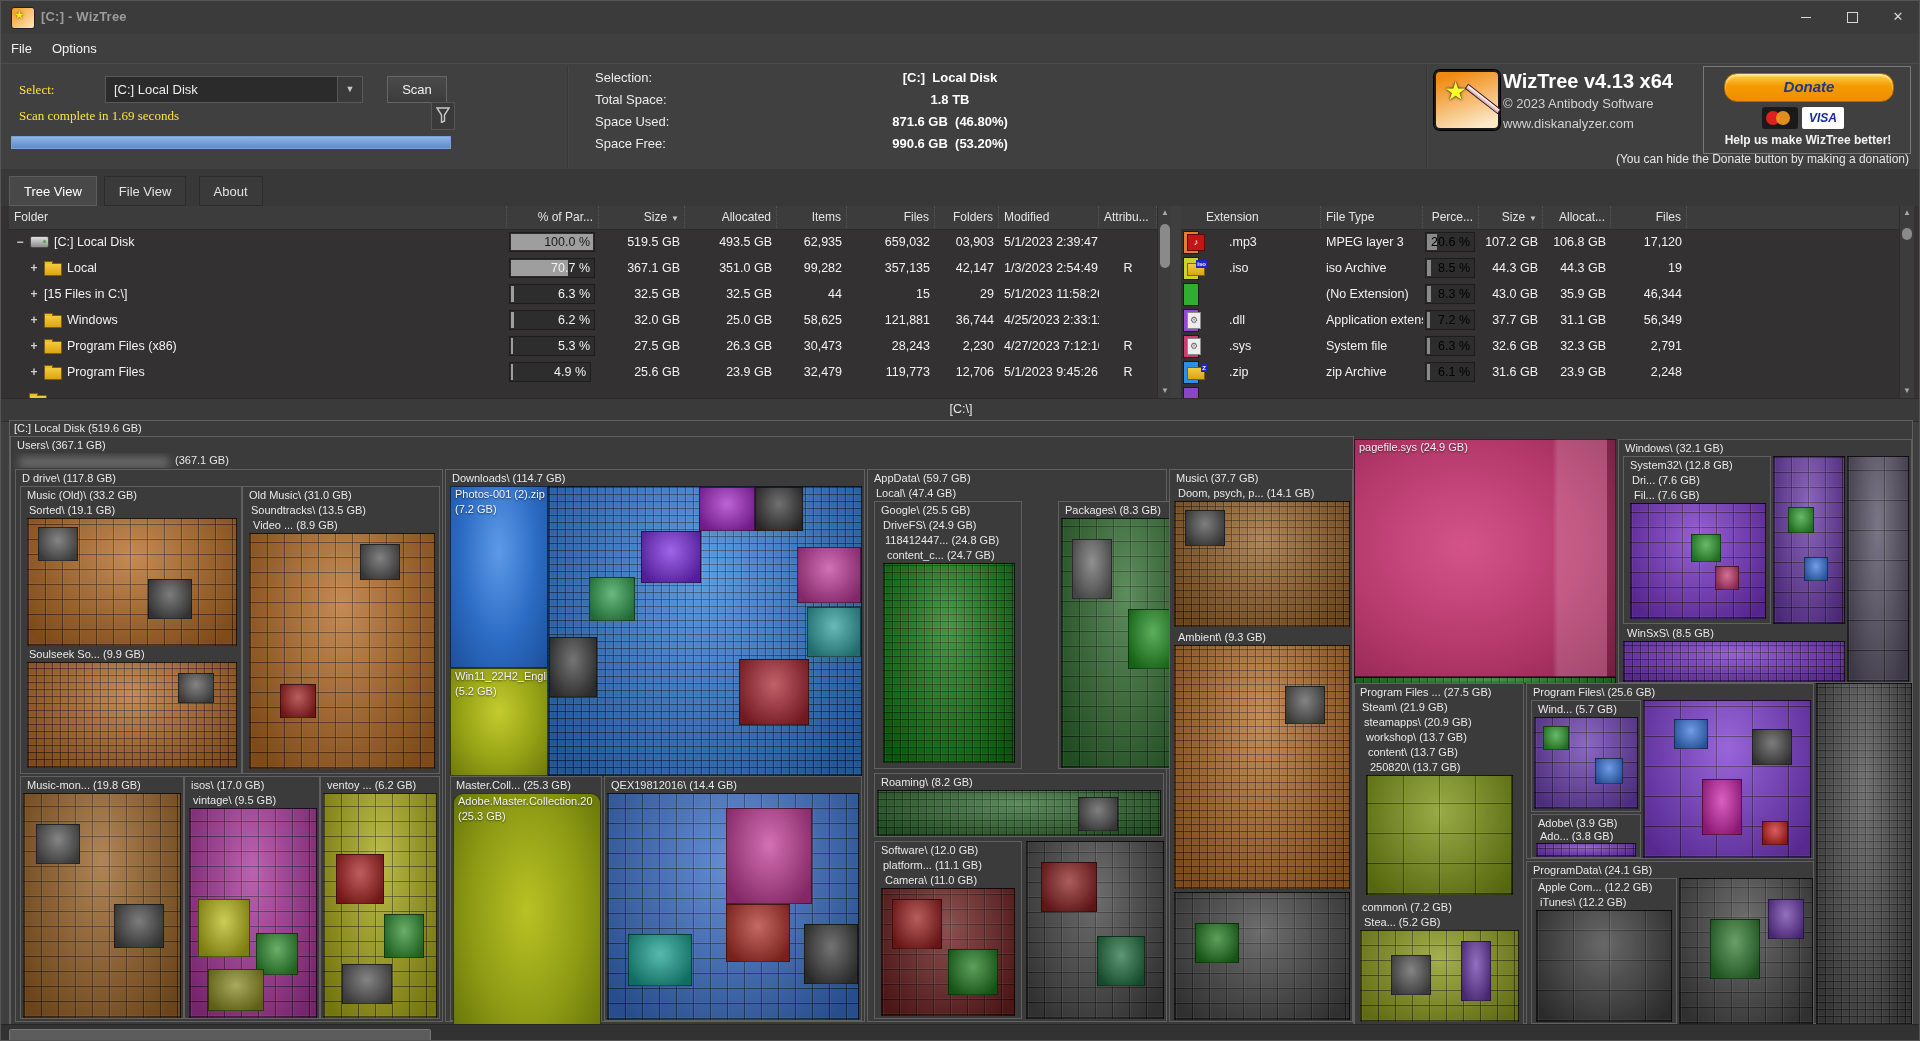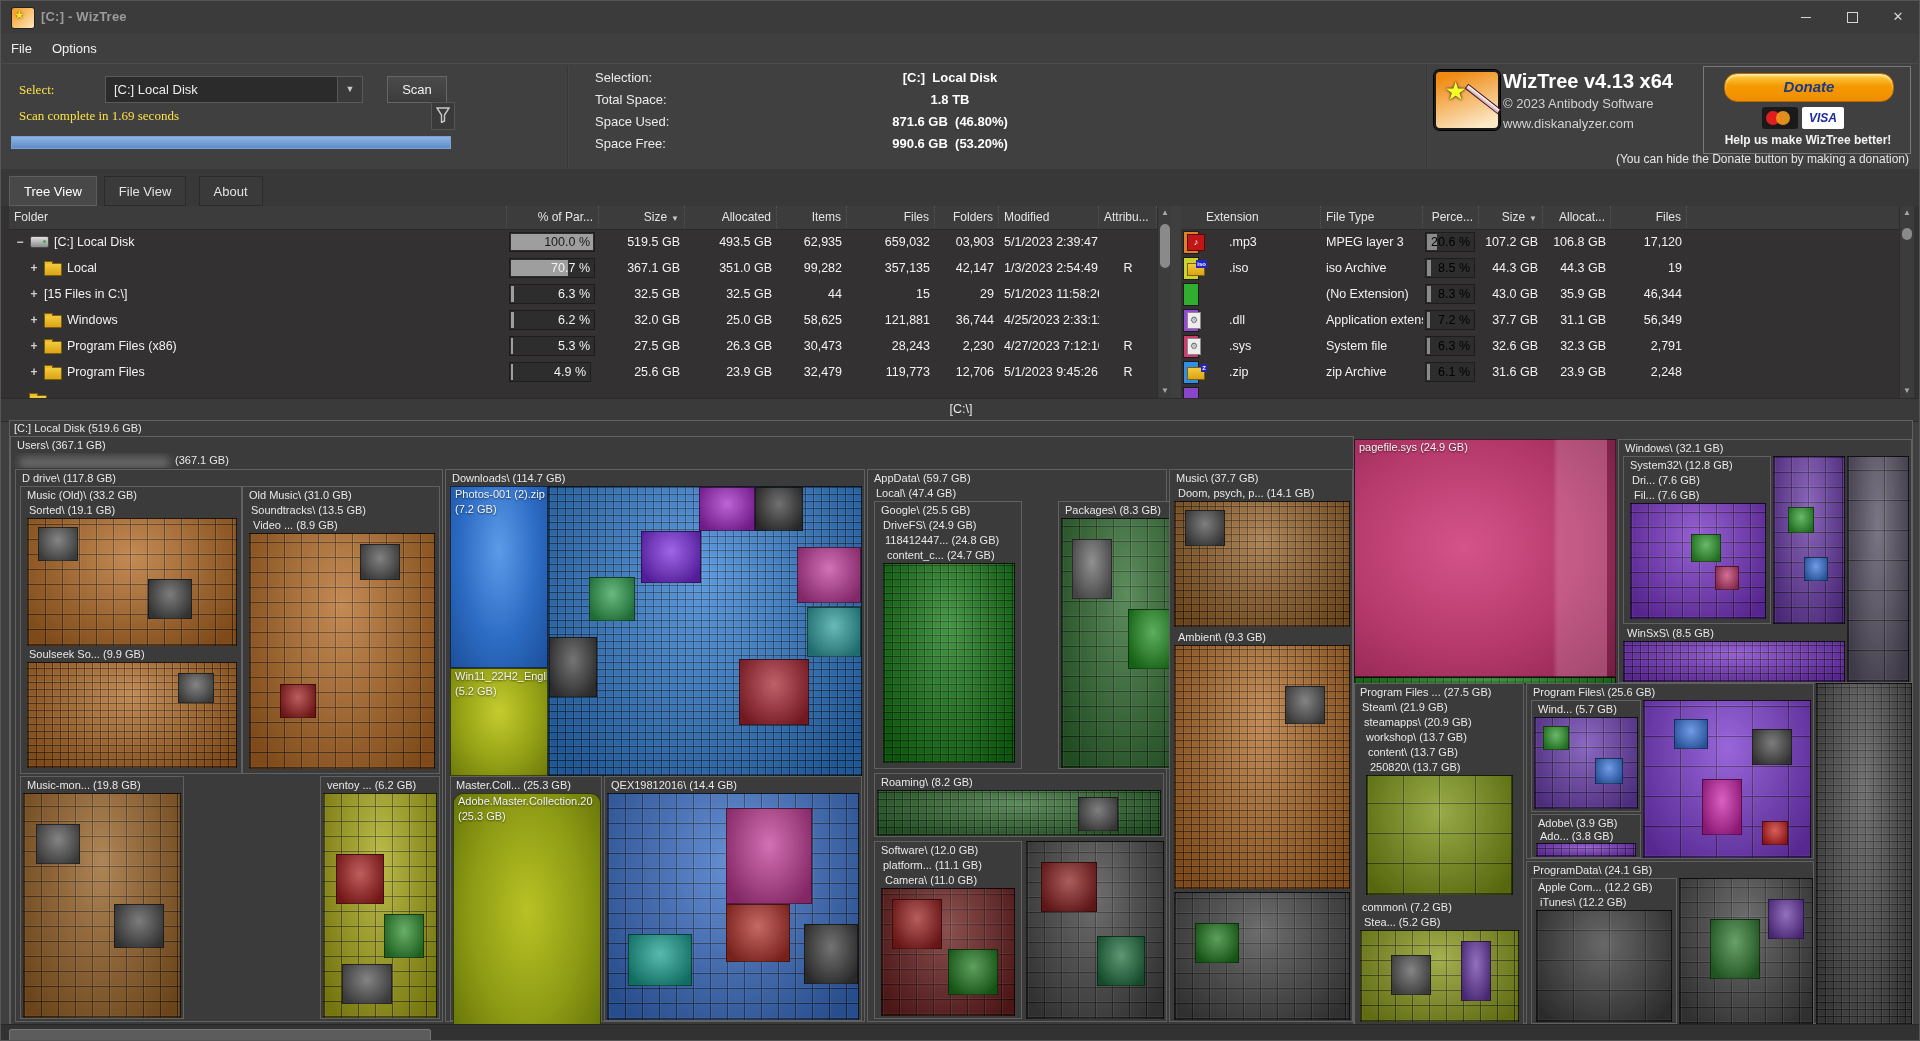--- a/index.html
+++ b/index.html
@@ -444,20 +444,29 @@
               <div class="tm-spot" style="left: 30px; top: 150px; width: 36px; height: 34px; --sc: #a02020;"></div>
             </div>
           </div>
           <div class="tm-group" style="left: 4px; top: 306px; width: 164px; height: 243px;">
             <div class="tm-label" style="left: 2px; top: 1px; width: 158px; height: 26px;">Music-mon... (19.8 GB)</div>
             <div class="tm-mosaic pal-orangegray gr-med" style="left: 2px; top: 16px; width: 158px; height: 225px;">
               <div class="tm-spot" style="left: 12px; top: 30px; width: 44px; height: 40px; --sc: #555555;"></div>
               <div class="tm-spot" style="left: 90px; top: 110px; width: 50px; height: 44px; --sc: #4a4a4a;"></div>
             </div>
           </div>
+          <div class="tm-group" style="left: 168px; top: 306px; width: 136px; height: 243px;">
+            <div class="tm-label" style="left: 2px; top: 1px; width: 130px; height: 15px;">isos\ (17.0 GB)</div>
+            <div class="tm-label" style="left: 4px; top: 16px; width: 128px; height: 15px;">vintage\ (9.5 GB)</div>
+            <div class="tm-mosaic pal-magentamix gr-med" style="left: 4px; top: 31px; width: 128px; height: 210px;">
+              <div class="tm-spot" style="left: 8px; top: 90px; width: 52px; height: 58px; --sc: #b8b818;"></div>
+              <div class="tm-spot" style="left: 66px; top: 124px; width: 42px; height: 42px; --sc: #2f8f2f;"></div>
+              <div class="tm-spot" style="left: 18px; top: 160px; width: 56px; height: 42px; --sc: #8a8a20;"></div>
+            </div>
+          </div>
           <div class="tm-group" style="left: 304px; top: 306px; width: 120px; height: 243px;">
             <div class="tm-label" style="left: 2px; top: 1px; width: 114px; height: 15px;">ventoy ... (6.2 GB)</div>
             <div class="tm-mosaic pal-yellowmix gr-med" style="left: 2px; top: 16px; width: 114px; height: 225px;">
               <div class="tm-spot" style="left: 12px; top: 60px; width: 48px; height: 50px; --sc: #a82020;"></div>
               <div class="tm-spot" style="left: 60px; top: 120px; width: 40px; height: 44px; --sc: #2f8f2f;"></div>
               <div class="tm-spot" style="left: 18px; top: 170px; width: 50px; height: 40px; --sc: #555555;"></div>
             </div>
           </div>
         </div>
         <div class="tm-group" style="left: 434px; top: 32px; width: 420px; height: 553px;">

